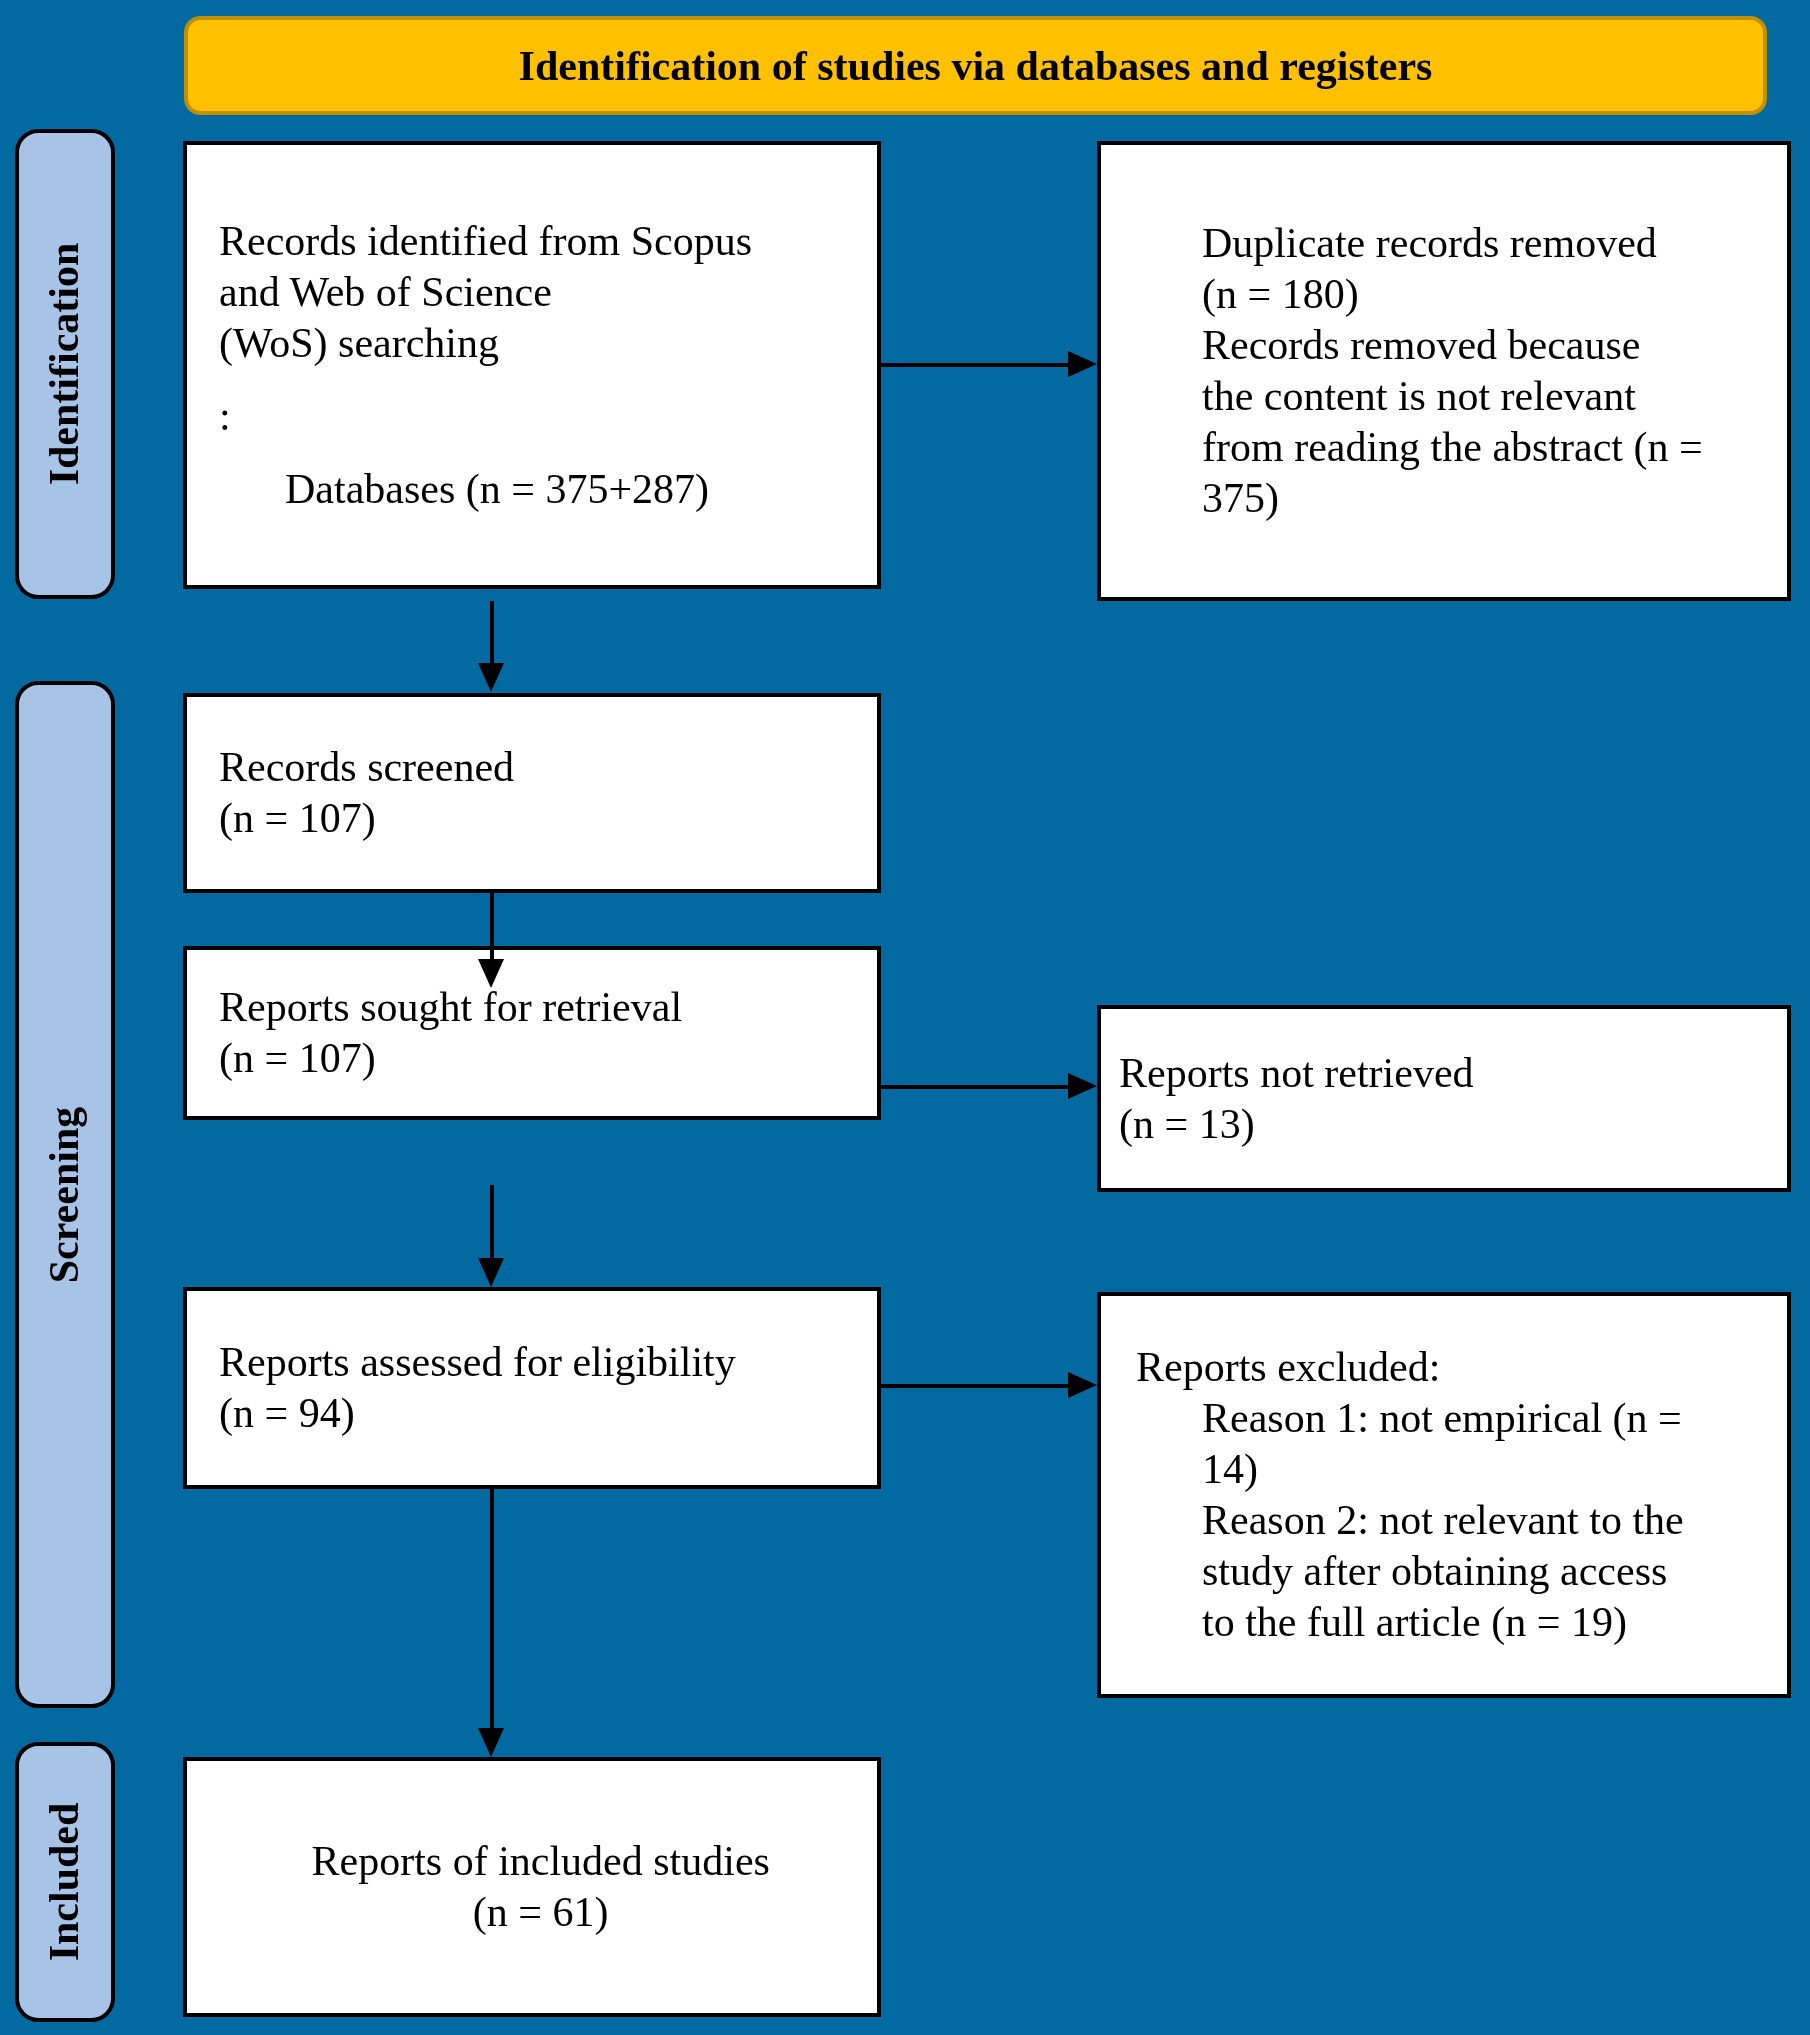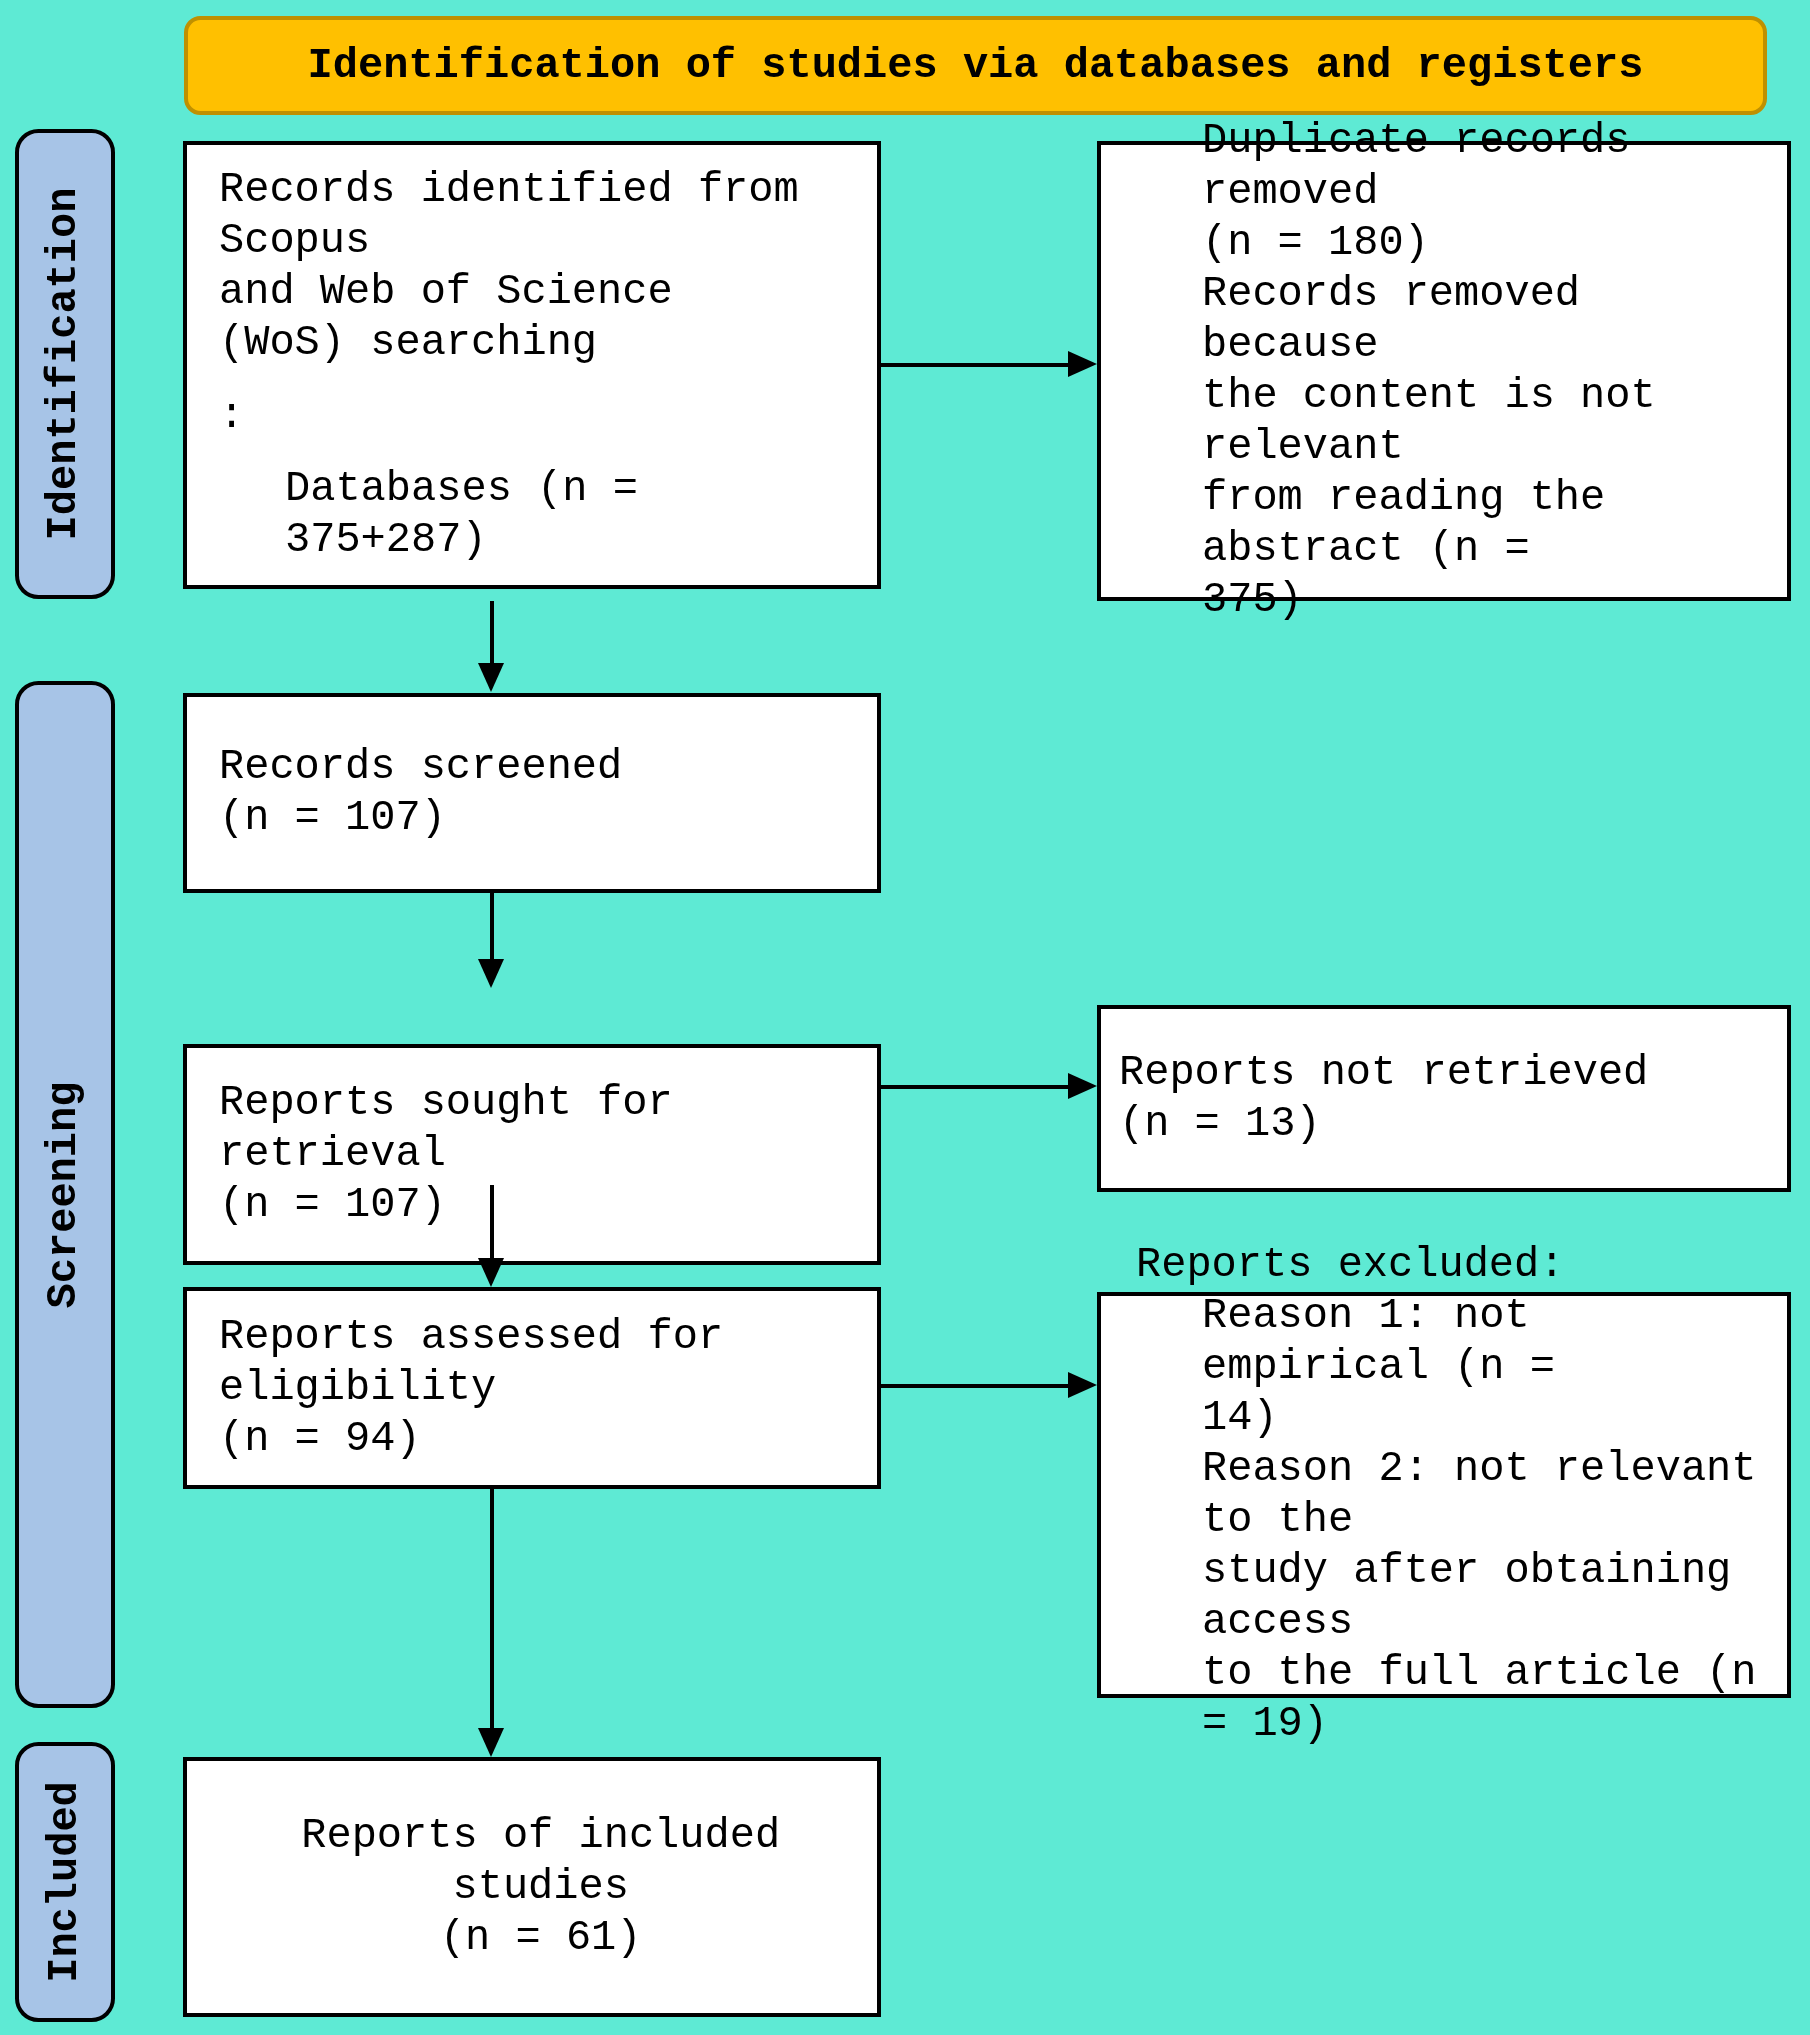--- a/index.html
+++ b/index.html
@@ -1,21 +1,21 @@
 <!DOCTYPE html>
 <html style="--header-bg: #FFC000; --header-border: #BF9000; --sidebar-bg: #A7C4E7; --sidebar-border: #000000; --box-border: #000000; --arrow: #000000; --text: #000000;font-size:7.8px"><head>
 <meta charset="utf-8">
 <title>PRISMA Flow Diagram</title>
 <style>
   html,body{margin:0;padding:0;background:#fff;}
   .canvas{
     position:relative;
     width:1810px;height:2035px;
-    background:#5eead4;
-    font-family:Liberation Mono, monospace;
+    background:#0369a1;
+    font-family:Liberation Serif, serif;
     color:var(--text,#000);
   }
   
   .banner{
     position:absolute;left:184px;top:16px;width:1583px;height:99px;
     background:var(--header-bg,#FFC000);
     border:4.9px solid var(--header-border,#BF9000);
     border-radius:16.5px;
     display:flex;align-items:center;justify-content:center;
     box-sizing:border-box;
@@ -49,21 +49,21 @@
   }
   .txt{white-space:pre-line;}
   .indent{padding-left:66px;}
   .mt{margin-top:22px;}
   .i{font-style:italic;}
   .col-l{left:183px;width:698px;}
   .col-r{left:1097px;width:694px;}
   .box-identified{top:141px;height:448px;}
   .box-removed{top:141px;height:460px;padding-left:35px;}
   .box-screened{top:693px;height:200px;}
-  .box-sought{top:1044px;height:221px;}
+  .box-sought{top:946px;height:174px;}
   .box-notretrieved{top:1005px;height:187px;padding-left:18px;}
   .box-assessed{top:1287px;height:202px;}
   .box-excluded{top:1292px;height:406px;padding-left:35px;}
   .box-included{top:1757px;height:260px;text-align:center;}
   
   .aline{position:absolute;background:var(--arrow,#000);}
   .head-down{
     position:absolute;width:0;height:0;
     border-left:13.6px solid transparent;border-right:13.6px solid transparent;
     border-top:29px solid var(--arrow,#000);

